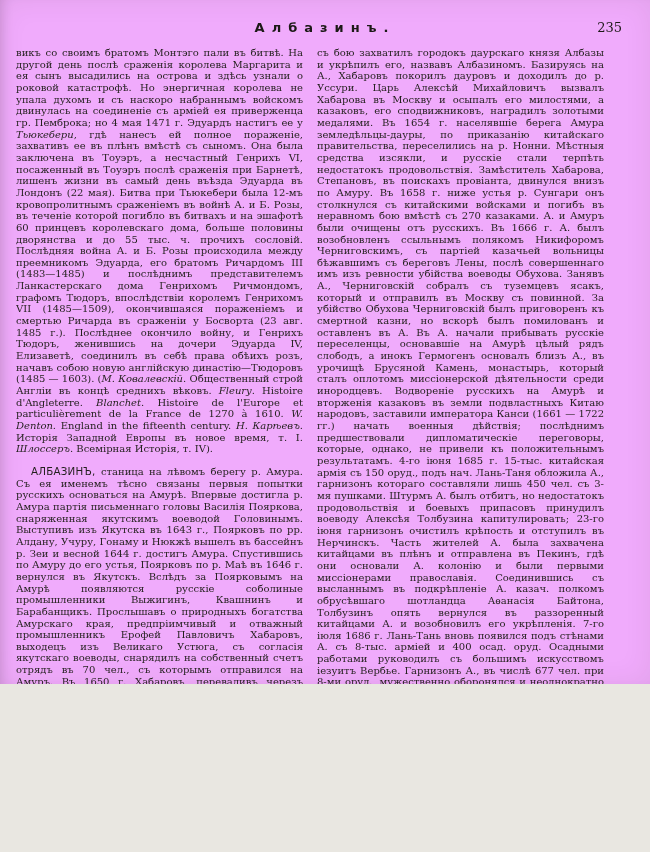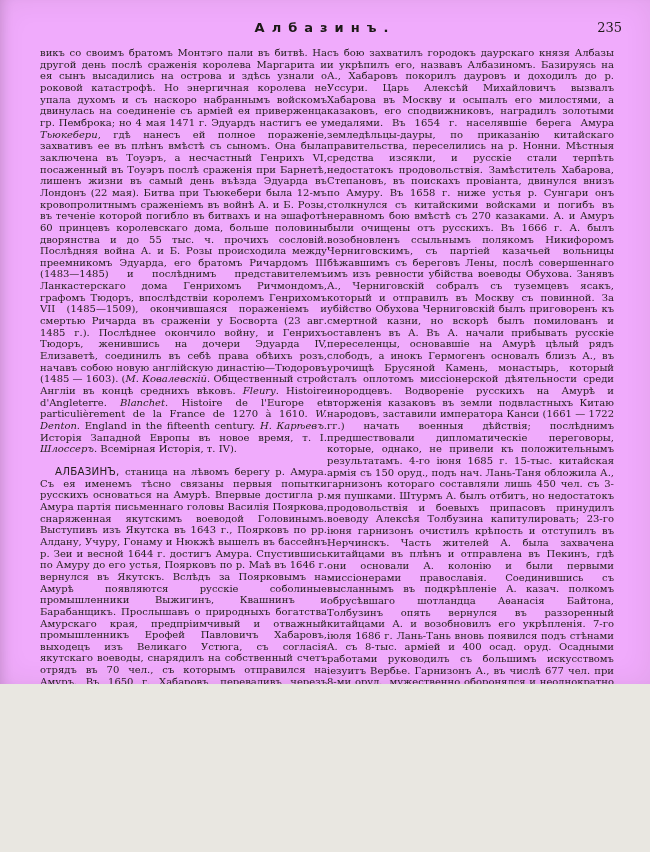--- a/index.html
+++ b/index.html
@@ -23,23 +23,23 @@
     position:absolute;left:0;right:0;text-align:center;
     font-family:"DejaVu Sans", sans-serif;
     font-weight:700;font-size:13px;letter-spacing:7px;
     color:#1c1916;
   }
   .page-number{
     position:absolute;right:28px;top:0;
     font-size:13px;color:#1c1916;
   }
   .columns{
-    position:absolute;top:47px;left:40px;
+    position:absolute;top:47px;left:16px;
     width:588px;height:758px;
-    display:flex;
+    display:flex;gap:14px;
     overflow:hidden;
   }
   .col{
     width:287px;height:100%;
     font-size:10px;line-height:11.65px;
     text-align:justify;
     overflow:hidden;
   }
   .col p{margin:0;padding:0;}
   .col p.indent{text-indent:15px;}

